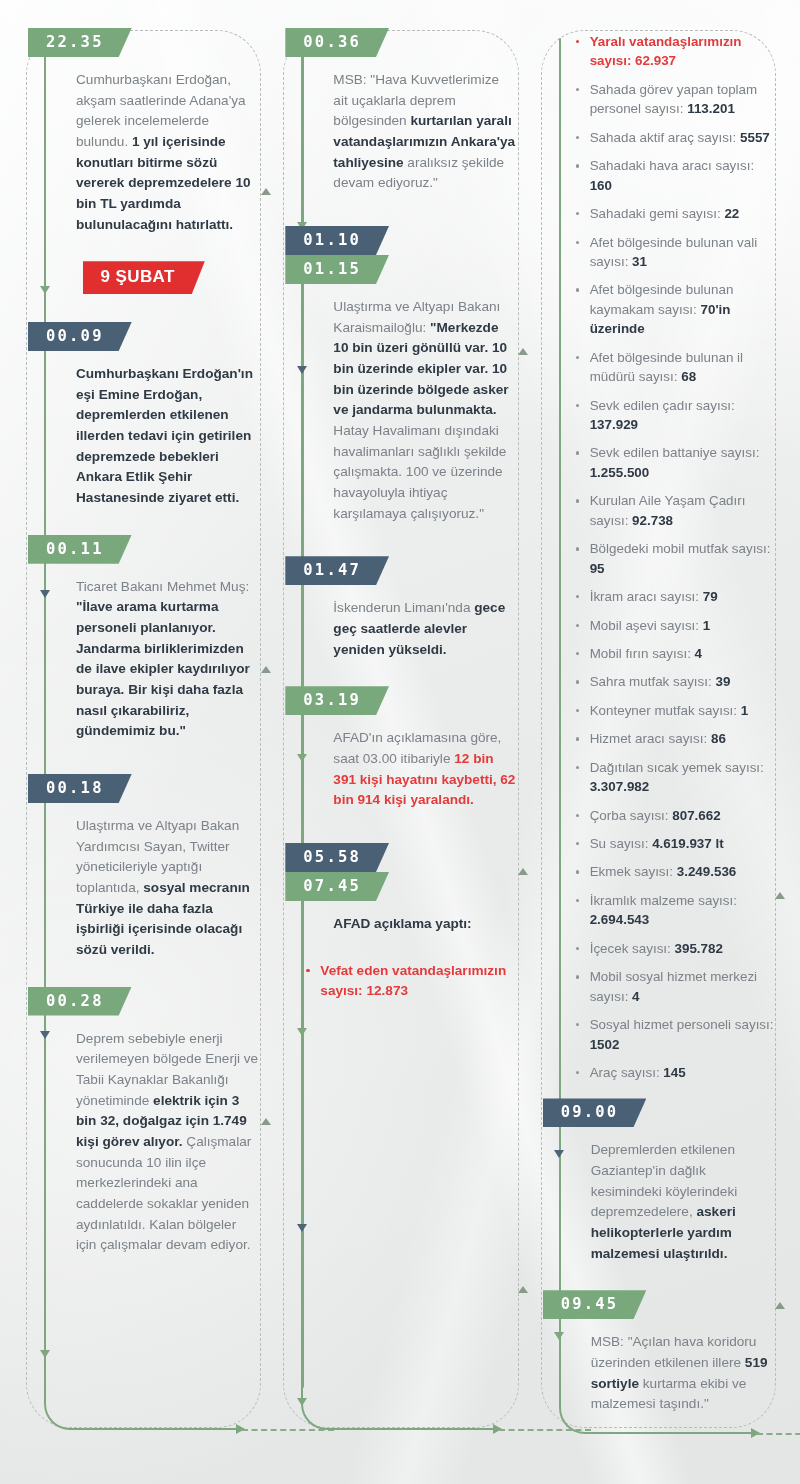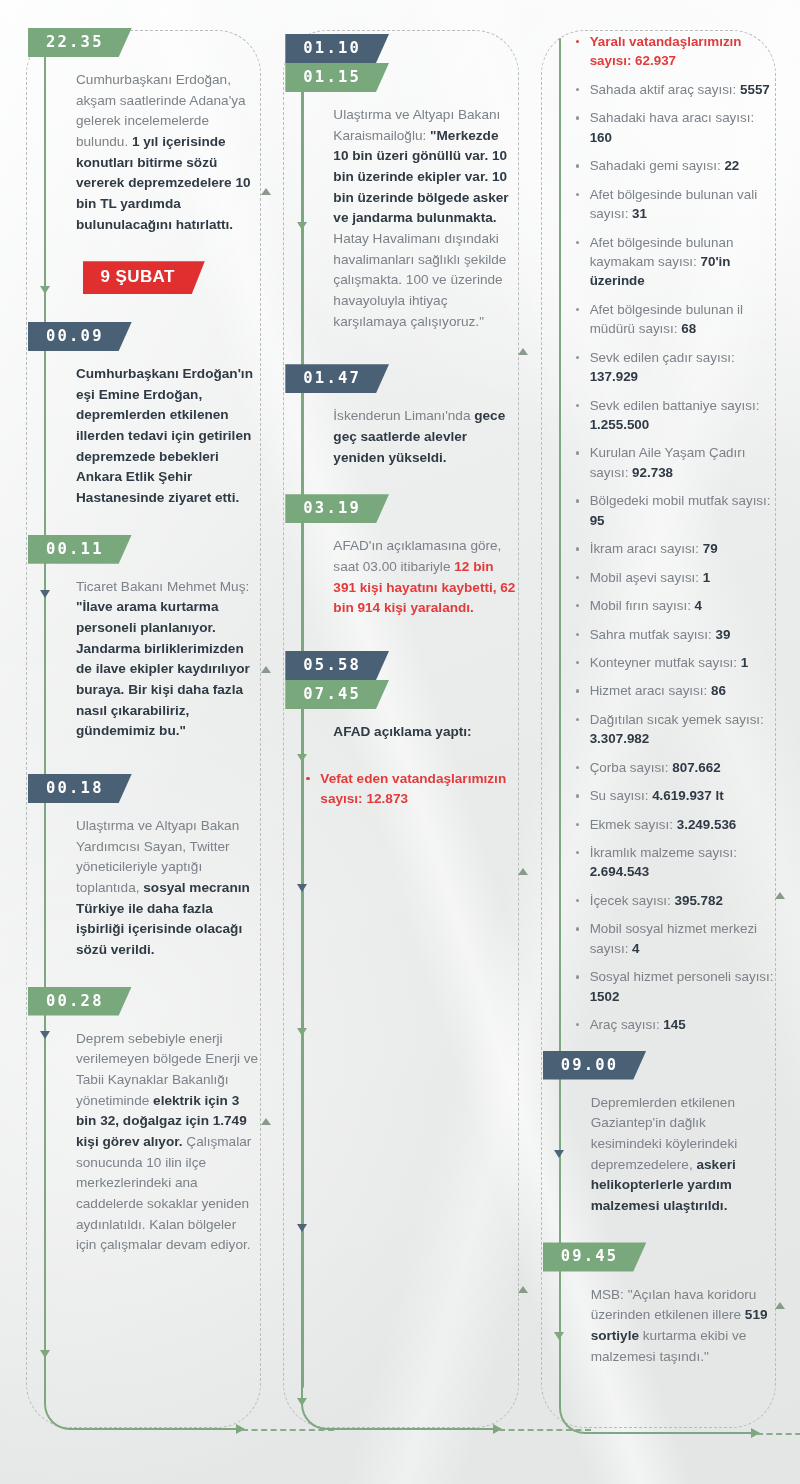--- a/index.html
+++ b/index.html
@@ -258,20 +258,24 @@
         <div class="rail-arrow navy" style="top:338px"></div>
         <div class="rail-arrow" style="top:726px"></div>
         <div class="rail-arrow navy" style="top:856px"></div>
         <div class="rail-arrow" style="top:1000px"></div>
         <div class="rail-arrow navy" style="top:1196px"></div>
         <div class="rail-arrow" style="top:1370px"></div>
         <div class="frame-tick" style="top:320px"></div>
         <div class="frame-tick" style="top:840px"></div>
         <div class="frame-tick" style="top:1258px"></div>
 
+        <div class="entry">
+          <span class="time-badge">00.36</span>
+          <div class="entry-body">MSB: "Hava Kuvvetlerimize ait uçaklarla deprem bölgesinden <b>kurtarılan yaralı vatandaşlarımızın Ankara'ya tahliyesine</b> aralıksız şekilde devam ediyoruz."</div>
+        </div>
 
         <div class="entry">
           <span class="time-badge navy">01.10</span>
         </div>
 
         <div class="entry">
           <span class="time-badge">01.15</span>
           <div class="entry-body">Ulaştırma ve Altyapı Bakanı Karaismailoğlu: <b>"Merkezde 10 bin üzeri gönüllü var. 10 bin üzerinde ekipler var. 10 bin üzerinde bölgede asker ve jandarma bulunmakta.</b> Hatay Havalimanı dışındaki havalimanları sağlıklı şekilde çalışmakta. 100 ve üzerinde havayoluyla ihtiyaç karşılamaya çalışıyoruz."</div>
         </div>
 
@@ -306,20 +310,21 @@
       <div class="col-frame"></div>
       <div class="col-inner">
         <div class="rail"></div>
         <div class="rail-arrow navy" style="top:1118px"></div>
         <div class="rail-arrow" style="top:1300px"></div>
         <div class="frame-tick" style="top:860px"></div>
         <div class="frame-tick" style="top:1270px"></div>
 
         <ul class="stats-list">
             <li class="red"><span>Yaralı vatandaşlarımızın sayısı: </span><b>62.937</b></li>
+            <li><span>Sahada görev yapan toplam personel sayısı: </span><b>113.201</b></li>
             <li><span>Sahada aktif araç sayısı: </span><b>5557</b></li>
             <li><span>Sahadaki hava aracı sayısı: </span><b>160</b></li>
             <li><span>Sahadaki gemi sayısı: </span><b>22</b></li>
             <li><span>Afet bölgesinde bulunan vali sayısı: </span><b>31</b></li>
             <li><span>Afet bölgesinde bulunan kaymakam sayısı: </span><b>70'in üzerinde</b></li>
             <li><span>Afet bölgesinde bulunan il müdürü sayısı: </span><b>68</b></li>
             <li><span>Sevk edilen çadır sayısı: </span><b>137.929</b></li>
             <li><span>Sevk edilen battaniye sayısı: </span><b>1.255.500</b></li>
             <li><span>Kurulan Aile Yaşam Çadırı sayısı: </span><b>92.738</b></li>
             <li><span>Bölgedeki mobil mutfak sayısı: </span><b>95</b></li>

